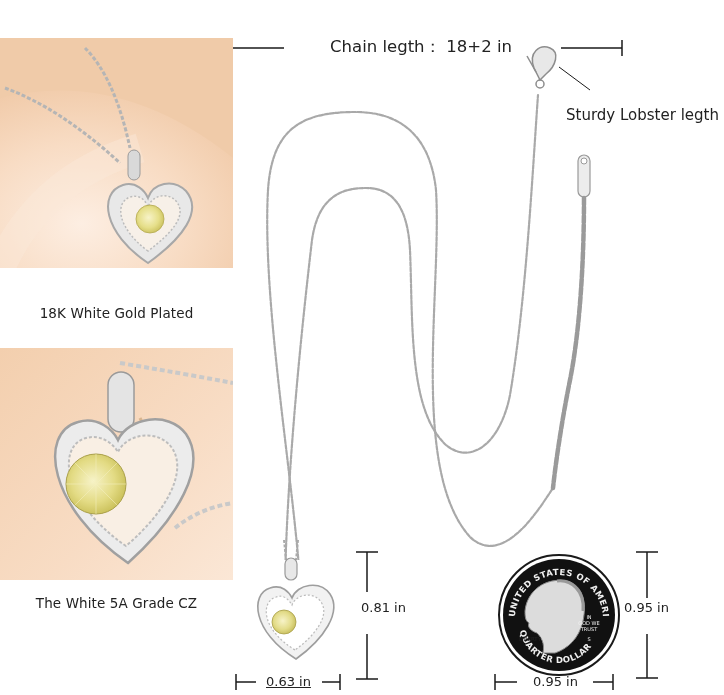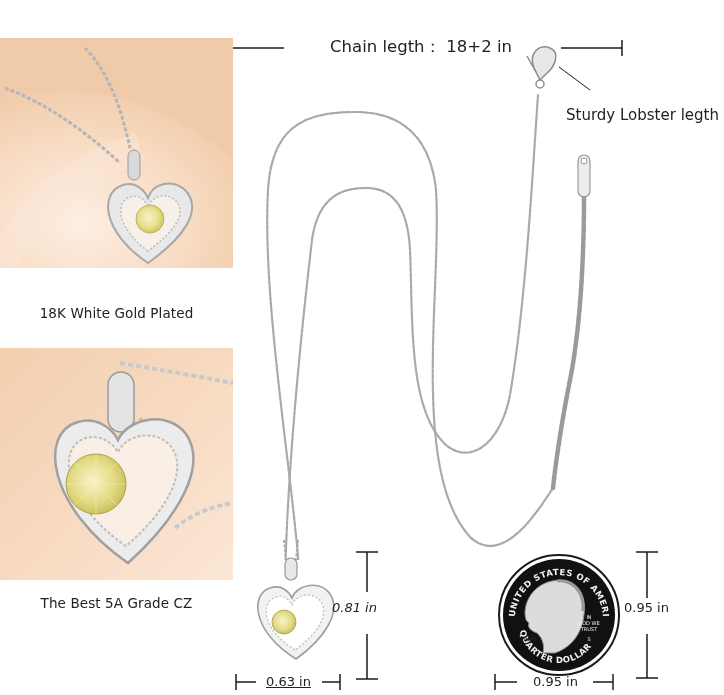--- a/index.html
+++ b/index.html
@@ -84,21 +84,21 @@
 
     <g transform="translate(118,140)">
       <path d="M10,75 C-70,20 -80,-55 -40,-66 C-20,-72 -5,-58 0,-48 C10,-70 50,-78 68,-54 C90,-22 60,30 10,75 Z" fill="#ececec" stroke="#a0a0a0" stroke-width="2.5"></path>
       <path d="M8,58 C-55,15 -62,-42 -32,-50 C-16,-54 -5,-44 0,-36 C8,-54 40,-60 54,-40 C70,-16 48,24 8,58 Z" fill="#f9efe4" stroke="#bdbdbd" stroke-width="2" stroke-dasharray="3 2"></path>
       <circle cx="-22" cy="-4" r="30" fill="url(#gem2)" stroke="#aaa04a" stroke-width="1"></circle>
       <path d="M-22,-34 L-22,26 M-52,-4 L8,-4 M-43,-25 L-1,17 M-1,-25 L-43,17" stroke="#f5f0c0" stroke-width="0.8" opacity="0.7"></path>
     </g>
   </svg>
 </div>
 <div class="caption" style="top:590px;">
-  <div>The Best 5A Grade CZ</div>
+  <div>The White 5A Grade CZ</div>
 </div>
 
 <svg class="abs" style="left:240px;top:30px;" width="484" height="530" viewBox="240 30 484 530">
   <g fill="none" stroke="#a9a9a9" stroke-width="2.2" stroke-dasharray="4 1.5" stroke-linecap="round">
 
     <path d="M300,580 C292,470 262,300 268,190 C272,130 300,112 355,112 C400,112 430,135 436,190 C442,290 410,470 470,537 C490,556 515,545 545,500 L553,488"></path>
 
     <path d="M285,580 C288,450 305,300 312,240 C318,198 340,188 366,188 C398,188 408,215 410,250 C413,320 408,410 446,445 C470,465 500,445 510,395 C526,300 532,180 538,95"></path>
   </g>
 
@@ -134,21 +134,21 @@
     <circle cx="-8" cy="-2" r="12" fill="url(#gem3)" stroke="#a89e48" stroke-width="0.8"></circle>
   </g>
 </svg>
 
 <svg class="abs" style="left:352px;top:550px;" width="30" height="140">
   <line x1="4" y1="2" x2="26" y2="2" stroke="#1a1a1a" stroke-width="1.5"></line>
   <line x1="15" y1="2" x2="15" y2="42" stroke="#1a1a1a" stroke-width="1.5"></line>
   <line x1="15" y1="84" x2="15" y2="129" stroke="#1a1a1a" stroke-width="1.5"></line>
   <line x1="4" y1="129" x2="26" y2="129" stroke="#1a1a1a" stroke-width="1.5"></line>
 </svg>
-<div class="dim-text" style="left:332px;top:600px;font-style:italic;">0.81 in</div>
+<div class="dim-text" style="left:361px;top:600px;">0.81 in</div>
 
 <svg class="abs" style="left:234px;top:672px;" width="112" height="20">
   <line x1="2" y1="2" x2="2" y2="18" stroke="#1a1a1a" stroke-width="1.5"></line>
   <line x1="2" y1="10" x2="22" y2="10" stroke="#1a1a1a" stroke-width="1.5"></line>
   <line x1="88" y1="10" x2="106" y2="10" stroke="#1a1a1a" stroke-width="1.5"></line>
   <line x1="106" y1="2" x2="106" y2="18" stroke="#1a1a1a" stroke-width="1.5"></line>
 </svg>
 <div class="dim-text" style="left:266px;top:674px;text-decoration:underline;">0.63 in</div>
 
 <svg class="abs" style="left:497px;top:553px;" width="124" height="124" viewBox="0 0 124 124">

